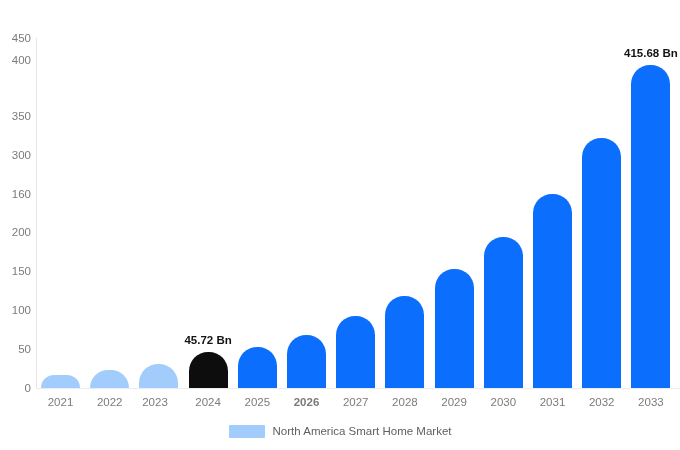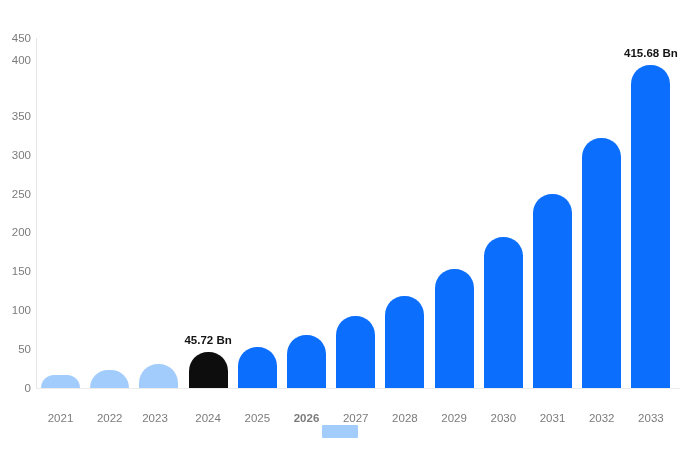--- a/index.html
+++ b/index.html
@@ -120,21 +120,20 @@
     height: 16px;
   }
   .x-tick {
     position: absolute;
     top: 0;
     font-size: 11.5px;
     color: #7b7b7b;
     white-space: nowrap;
     text-align: center;
     transform: translateX(-50%);
-    margin-top: 16px;
   }
 
   
   .legend {
     position: absolute;
     left: 0;
     top: 425px;
     width: 680px;
     display: flex;
     align-items: center;
@@ -157,21 +156,21 @@
 <body>
 
 <div id="chart-root">
 
 
   <div class="y-ticks">
       <div class="y-tick" style="top: 0px;">450</div>
       <div class="y-tick" style="top: 22px;">400</div>
       <div class="y-tick" style="top: 77.7778px; padding-left: 48px;">350</div>
       <div class="y-tick" style="top: 116.667px;">300</div>
-      <div class="y-tick" style="top: 155.556px;">250</div>
+      <div class="y-tick" style="top: 155.556px;">160</div>
       <div class="y-tick" style="top: 194.444px;">200</div>
       <div class="y-tick" style="top: 233.333px;">150</div>
       <div class="y-tick" style="top: 272.222px;">100</div>
       <div class="y-tick" style="top: 311.111px;">50</div>
       <div class="y-tick" style="top: 350px;">0</div>
     </div>
 
   <div class="plot-area">
     <div class="y-axis-line"></div>
     <div class="x-axis-line"></div>
@@ -206,15 +205,16 @@
       <div class="x-tick" style="left: 368.9px;">2028</div>
       <div class="x-tick" style="left: 418.1px;">2029</div>
       <div class="x-tick" style="left: 467.3px;">2030</div>
       <div class="x-tick" style="left: 516.5px;">2031</div>
       <div class="x-tick" style="left: 565.7px;">2032</div>
       <div class="x-tick" style="left: 614.9px;">2033</div>
     </div>
 
   <div class="legend">
     <span class="legend-swatch" style="background: rgb(162, 204, 251);"></span>
+    <span class="legend-label">North America Smart Home Market</span>
   </div>
 
 </div>
 
 </body></html>

